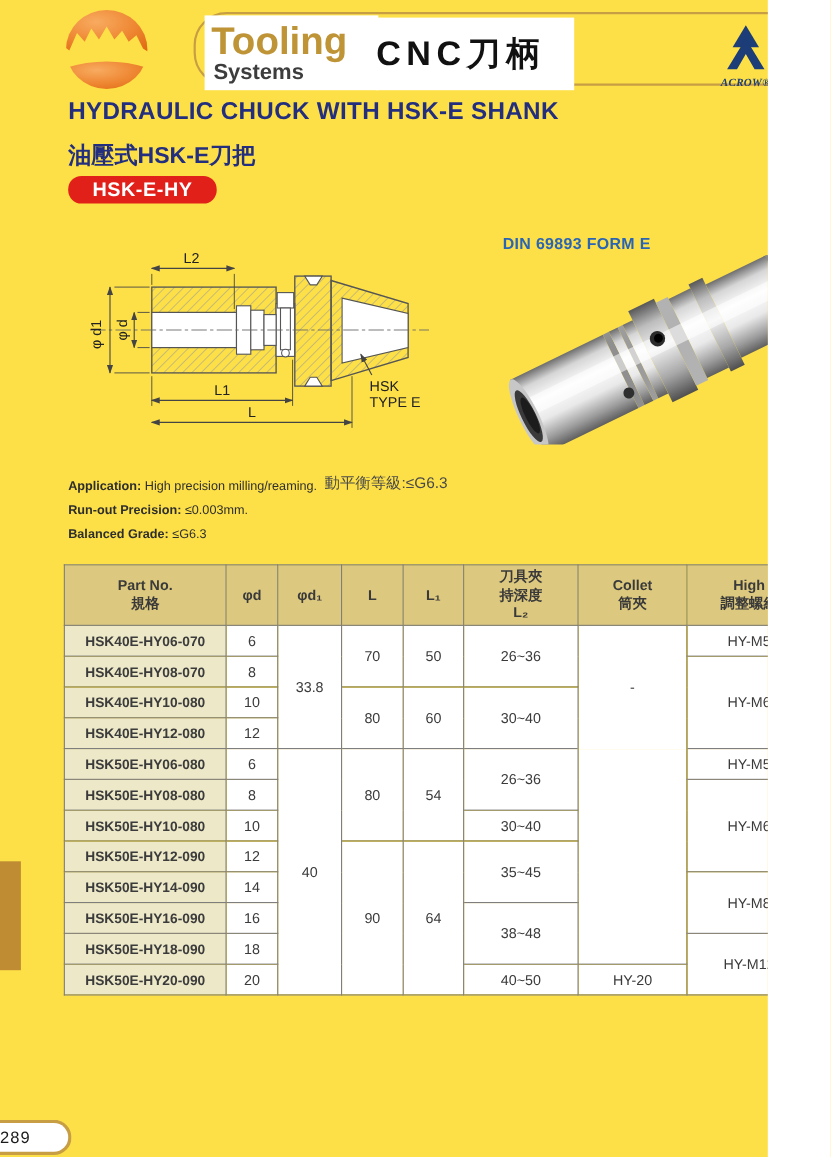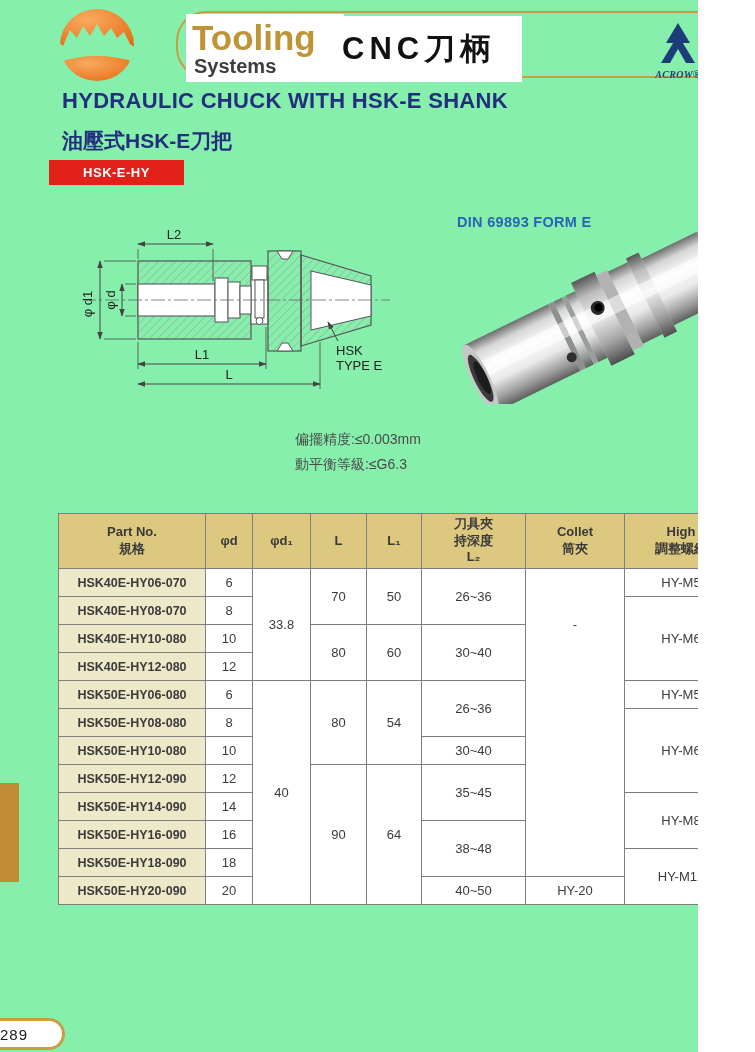--- a/index.html
+++ b/index.html
@@ -1,17 +1,17 @@
 <!DOCTYPE html>
 <html style="--accent-gold: #c79e43; --brand-gold: #bf9437; --bar-gold: #bf8c34; --badge-red: #e2201a; --title-navy: #232f7e; --din-blue: #2a65b5; --header-tan: #dcc87e; --part-cream: #ece8c8; --acrow-navy: #1c3d77; --logo-orange: #e4731a;"><head>
 <meta charset="utf-8">
 <style>
   html,body { margin:0; padding:0; background:#ffffff; }
   .page {
-    position:relative; width:698px; height:1052px; background:#86efac;
+    position:relative; width:698px; height:1052px; background:#fde047;
     font-family:"Liberation Sans","DejaVu Sans",sans-serif; overflow:hidden;
     color:#333;
   }
   
   .header-rule {
     position:absolute; left:176px; top:11px; width:558px; height:63px;
     border:2px solid var(--accent-gold,#c79e43); border-radius:30px;
   }
   .brand-logo { position:absolute; left:58px; top:8px; width:78px; height:74px; }
   .brand-block {
@@ -36,23 +36,23 @@
   
   .title-en {
     position:absolute; left:62px; top:88px; font-size:22px; font-weight:bold;
     color:var(--title-navy,#232f7e); letter-spacing:0.3px;
   }
   .title-zh {
     position:absolute; left:62px; top:127px; font-size:21px; font-weight:bold;
     color:var(--title-navy,#232f7e);
   }
   .model-badge {
-    position:absolute; left:49px; top:160px; width:135px; height:25px;
-    background:var(--badge-red,#e2201a); color:#fff; font-size:13px; font-weight:bold;
-    display:flex; align-items:center; justify-content:center; letter-spacing:0.5px;
+    position:absolute; left:62px; top:160px; width:135px; height:25px;
+    background:var(--badge-red,#e2201a); color:#fff; font-size:18px; font-weight:bold;
+    display:flex; align-items:center; justify-content:center; letter-spacing:0.5px;border-radius:12px;
   }
   .din-note {
     position:absolute; left:457px; top:214px; font-size:14.5px; font-weight:bold;
     color:var(--din-blue,#2a65b5); letter-spacing:0.3px;
   }
   
   .drawing { position:absolute; left:68px; top:224px; width:330px; height:175px; }
   .drawing text { font-family:"Liberation Sans","DejaVu Sans",sans-serif; font-size:13px; fill:#222; }
   .photo { position:absolute; left:452px; top:232px; width:292px; height:172px; }
   
@@ -226,23 +226,33 @@
       <rect x="14" y="74" width="264" height="16" fill="#ffffff" opacity="0.55"></rect>
       <ellipse cx="15" cy="89" rx="9" ry="37" fill="#c7c7c7"></ellipse>
       <ellipse cx="15" cy="89" rx="6.5" ry="26" fill="#3a3a3a"></ellipse>
       <ellipse cx="16.5" cy="89" rx="4.5" ry="18" fill="#1c1c1c"></ellipse>
       <circle cx="151" cy="77" r="7" fill="#2a2a2a"></circle>
       <circle cx="152" cy="77" r="4" fill="#000"></circle>
       <circle cx="106" cy="110" r="5" fill="#2f2f2f"></circle>
     </g>
   </svg>
 
+  <div class="specs-en">
+    <div class="spec-line">
+      <span class="spec-label">Application:</span><span class="spec-value"> High precision milling/reaming.</span>
+    </div>
+    <div class="spec-line">
+      <span class="spec-label">Run-out Precision:</span><span class="spec-value"> ≤0.003mm.</span>
+    </div>
+    <div class="spec-line">
+      <span class="spec-label">Balanced Grade:</span><span class="spec-value"> ≤G6.3</span>
+    </div>
+  </div>
 
   <div class="specs-zh">
-    <div class="spec-line">偏擺精度:≤0.003mm</div>
     <div class="spec-line">動平衡等級:≤G6.3</div>
   </div>
 
   <div class="table-wrap">
     <table class="spec">
         <colgroup>
           <col style="width: 147px;">
           <col style="width: 47px;">
           <col style="width: 58px;">
           <col style="width: 56px;">

